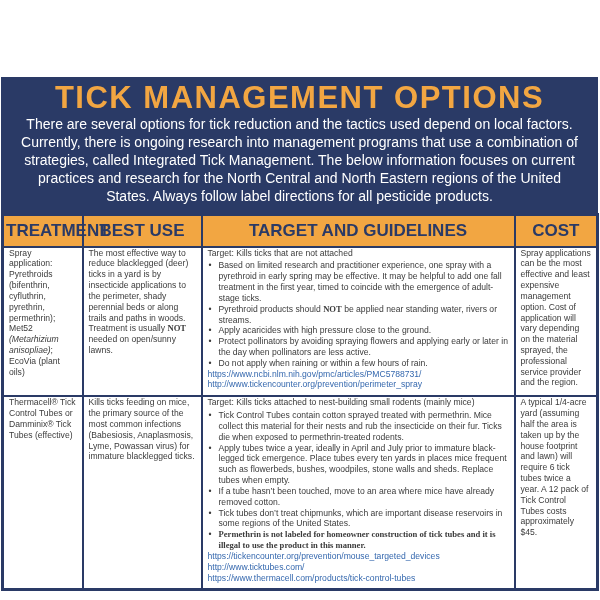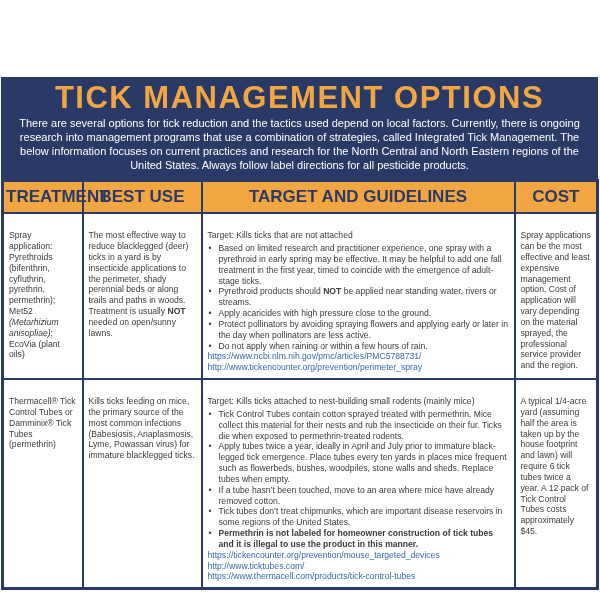--- a/index.html
+++ b/index.html
@@ -26,21 +26,21 @@
   .band h1 {
     margin: 0;
     color: #F2A642;
     font-size: 31px;
     line-height: 1.0;
     font-weight: bold;
     letter-spacing: 1.5px;
   }
   .intro {
     margin: 3px 10px 0 10px;
-    font-size: 11px;
+    font-size: 14px;
     line-height: 1.28;
     color: #ffffff;
   }
   table.options {
     width: 100%;
     border-collapse: collapse;
     table-layout: fixed;
     border: 3px solid #2A3A66;
     background: #ffffff;
   }
@@ -49,32 +49,32 @@
     color: #2A3A66;
     border: 2px solid #2A3A66;
     font-size: 17px;
     font-weight: bold;
     text-align: center;
     padding: 5px 2px;
   }
   table.options td {
     border: 2px solid #2A3A66;
     vertical-align: top;
-    padding: 16px 5px 5px 5px;
+    padding: 0 5px 5px 5px;
     font-size: 8.6px;
     line-height: 1.26;
     color: #3b3b3b;
     background: #ffffff;
   }
   td p { margin: 0 0 2px 0; }
   td p:last-child { margin-bottom: 0; }
   .bullet { display: flex; margin: 0; }
   .bullet .dot { flex: none; width: 10px; padding-left: 1px; }
   .bullet .btxt { flex: 1; }
-  .seg-b { font-weight: bold; }
+  .seg-b { font-weight: bold; font-family: Liberation Serif, serif; }
   .seg-i { font-style: italic; }
   a.cell-link {
     display: block;
     color: #3568AE;
     word-break: break-all;
     cursor: pointer;
   }
   .col-treatment { width: 80px; }
   .col-bestuse  { width: 119px; }
   .col-target   { width: 313px; }
@@ -135,21 +135,21 @@
             </div>
             <a class="cell-link">https://www.ncbi.nlm.nih.gov/pmc/articles/PMC5788731/</a>
             <a class="cell-link">http://www.tickencounter.org/prevention/perimeter_spray</a>
           </td>
           <td>
             <p><span class="">Spray applications can be the most effective and least expensive management option. Cost of application will vary depending on the material sprayed, the professional service provider and the region.</span></p>
           </td>
         </tr>
         <tr>
           <td>
-            <p><span class="">Thermacell® Tick Control Tubes or Damminix® Tick Tubes (permethrin)</span></p>
+            <p><span class="">Thermacell® Tick Control Tubes or Damminix® Tick Tubes (effective)</span></p>
           </td>
           <td>
             <p><span class="">Kills ticks feeding on mice, the primary source of the most common infections (Babesiosis, Anaplasmosis, Lyme, Powassan virus) for immature blacklegged ticks.</span></p>
           </td>
           <td>
             <p><span class="">Target: Kills ticks attached to nest-building small rodents (mainly mice)</span></p>
             <div class="bullet">
               <span class="dot">•</span>
               <span class="btxt"><span class="">Tick Control Tubes contain cotton sprayed treated with permethrin. Mice collect this material for their nests and rub the insecticide on their fur. Ticks die when exposed to permethrin-treated rodents.</span></span>
             </div>

